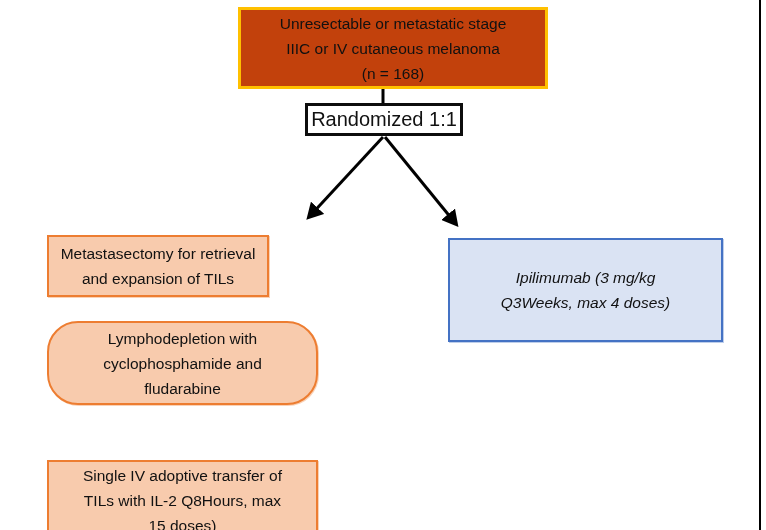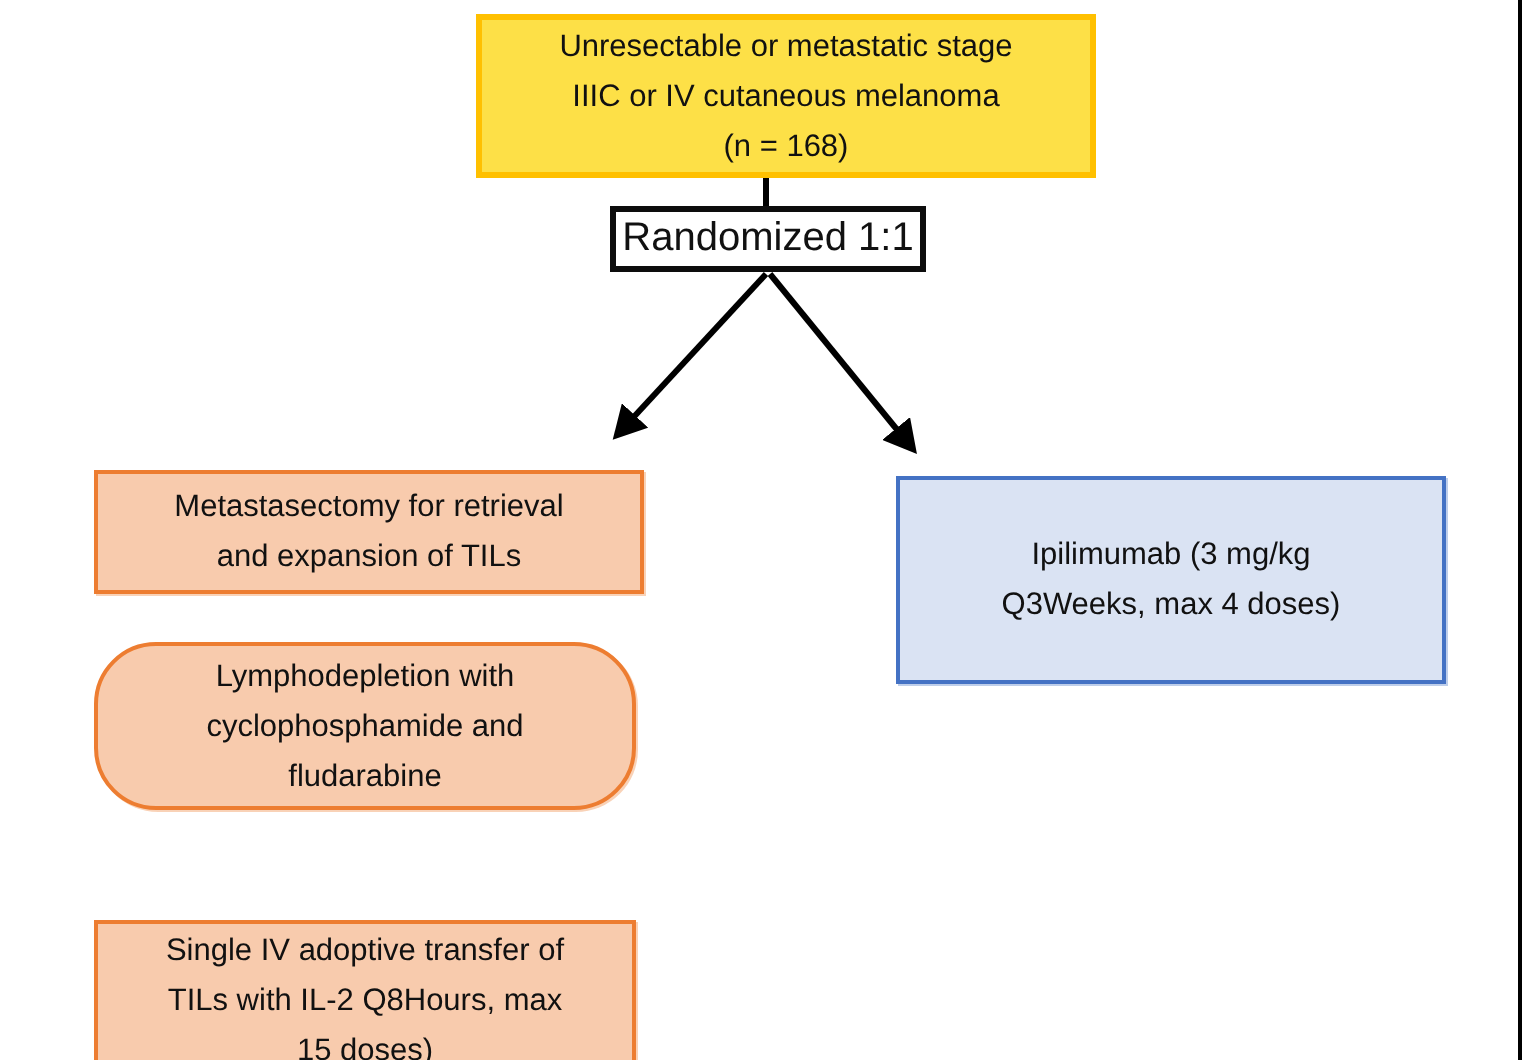--- a/index.html
+++ b/index.html
@@ -23,44 +23,45 @@
     justify-content: center;
     text-align: center;
     white-space: pre-line;
     color: #111111;
     font-size: 15.5px;
     line-height: 25px;
   }
   .title-box {
     left: 238px; top: 7px;
     width: 310px; height: 82px;
-    background: #fde047;
+    background: #c2410c;
     border: 3px solid #FFC000;
   }
   .randomized-box {
     left: 305px; top: 103px;
     width: 158px; height: 33px;
     background: #ffffff;
     border: 3px solid #0d0d0d;
     font-size: 20px;
   }
   .orange-box {
     background: #F8CBAD;
     border: 2.5px solid #ED7D31;
     box-shadow: 1px 1px 0 rgba(237,125,49,0.35);
   }
-  .orange-1 { left: 47px; top: 235px; width: 275px; height: 62px; }
+  .orange-1 { left: 47px; top: 235px; width: 222px; height: 62px; }
   .orange-2 { left: 47px; top: 321px; width: 271px; height: 84px; border-radius: 31px; }
   .orange-3 { left: 47px; top: 432px; width: 271px; height: 81px; margin-top: 28px; }
   .blue-box {
     left: 448px; top: 238px;
     width: 275px; height: 104px;
     background: #DAE3F3;
     border: 2.5px solid #4472C4;
     box-shadow: 1px 1px 0 rgba(68,114,196,0.35);
+    font-style: italic;
   }
   .connector-svg {
     position: absolute;
     left: 0; top: 0;
     width: 766px; height: 530px;
     pointer-events: none;
   }
   .edge-line {
     position: absolute;
     left: 759px; top: 0;

